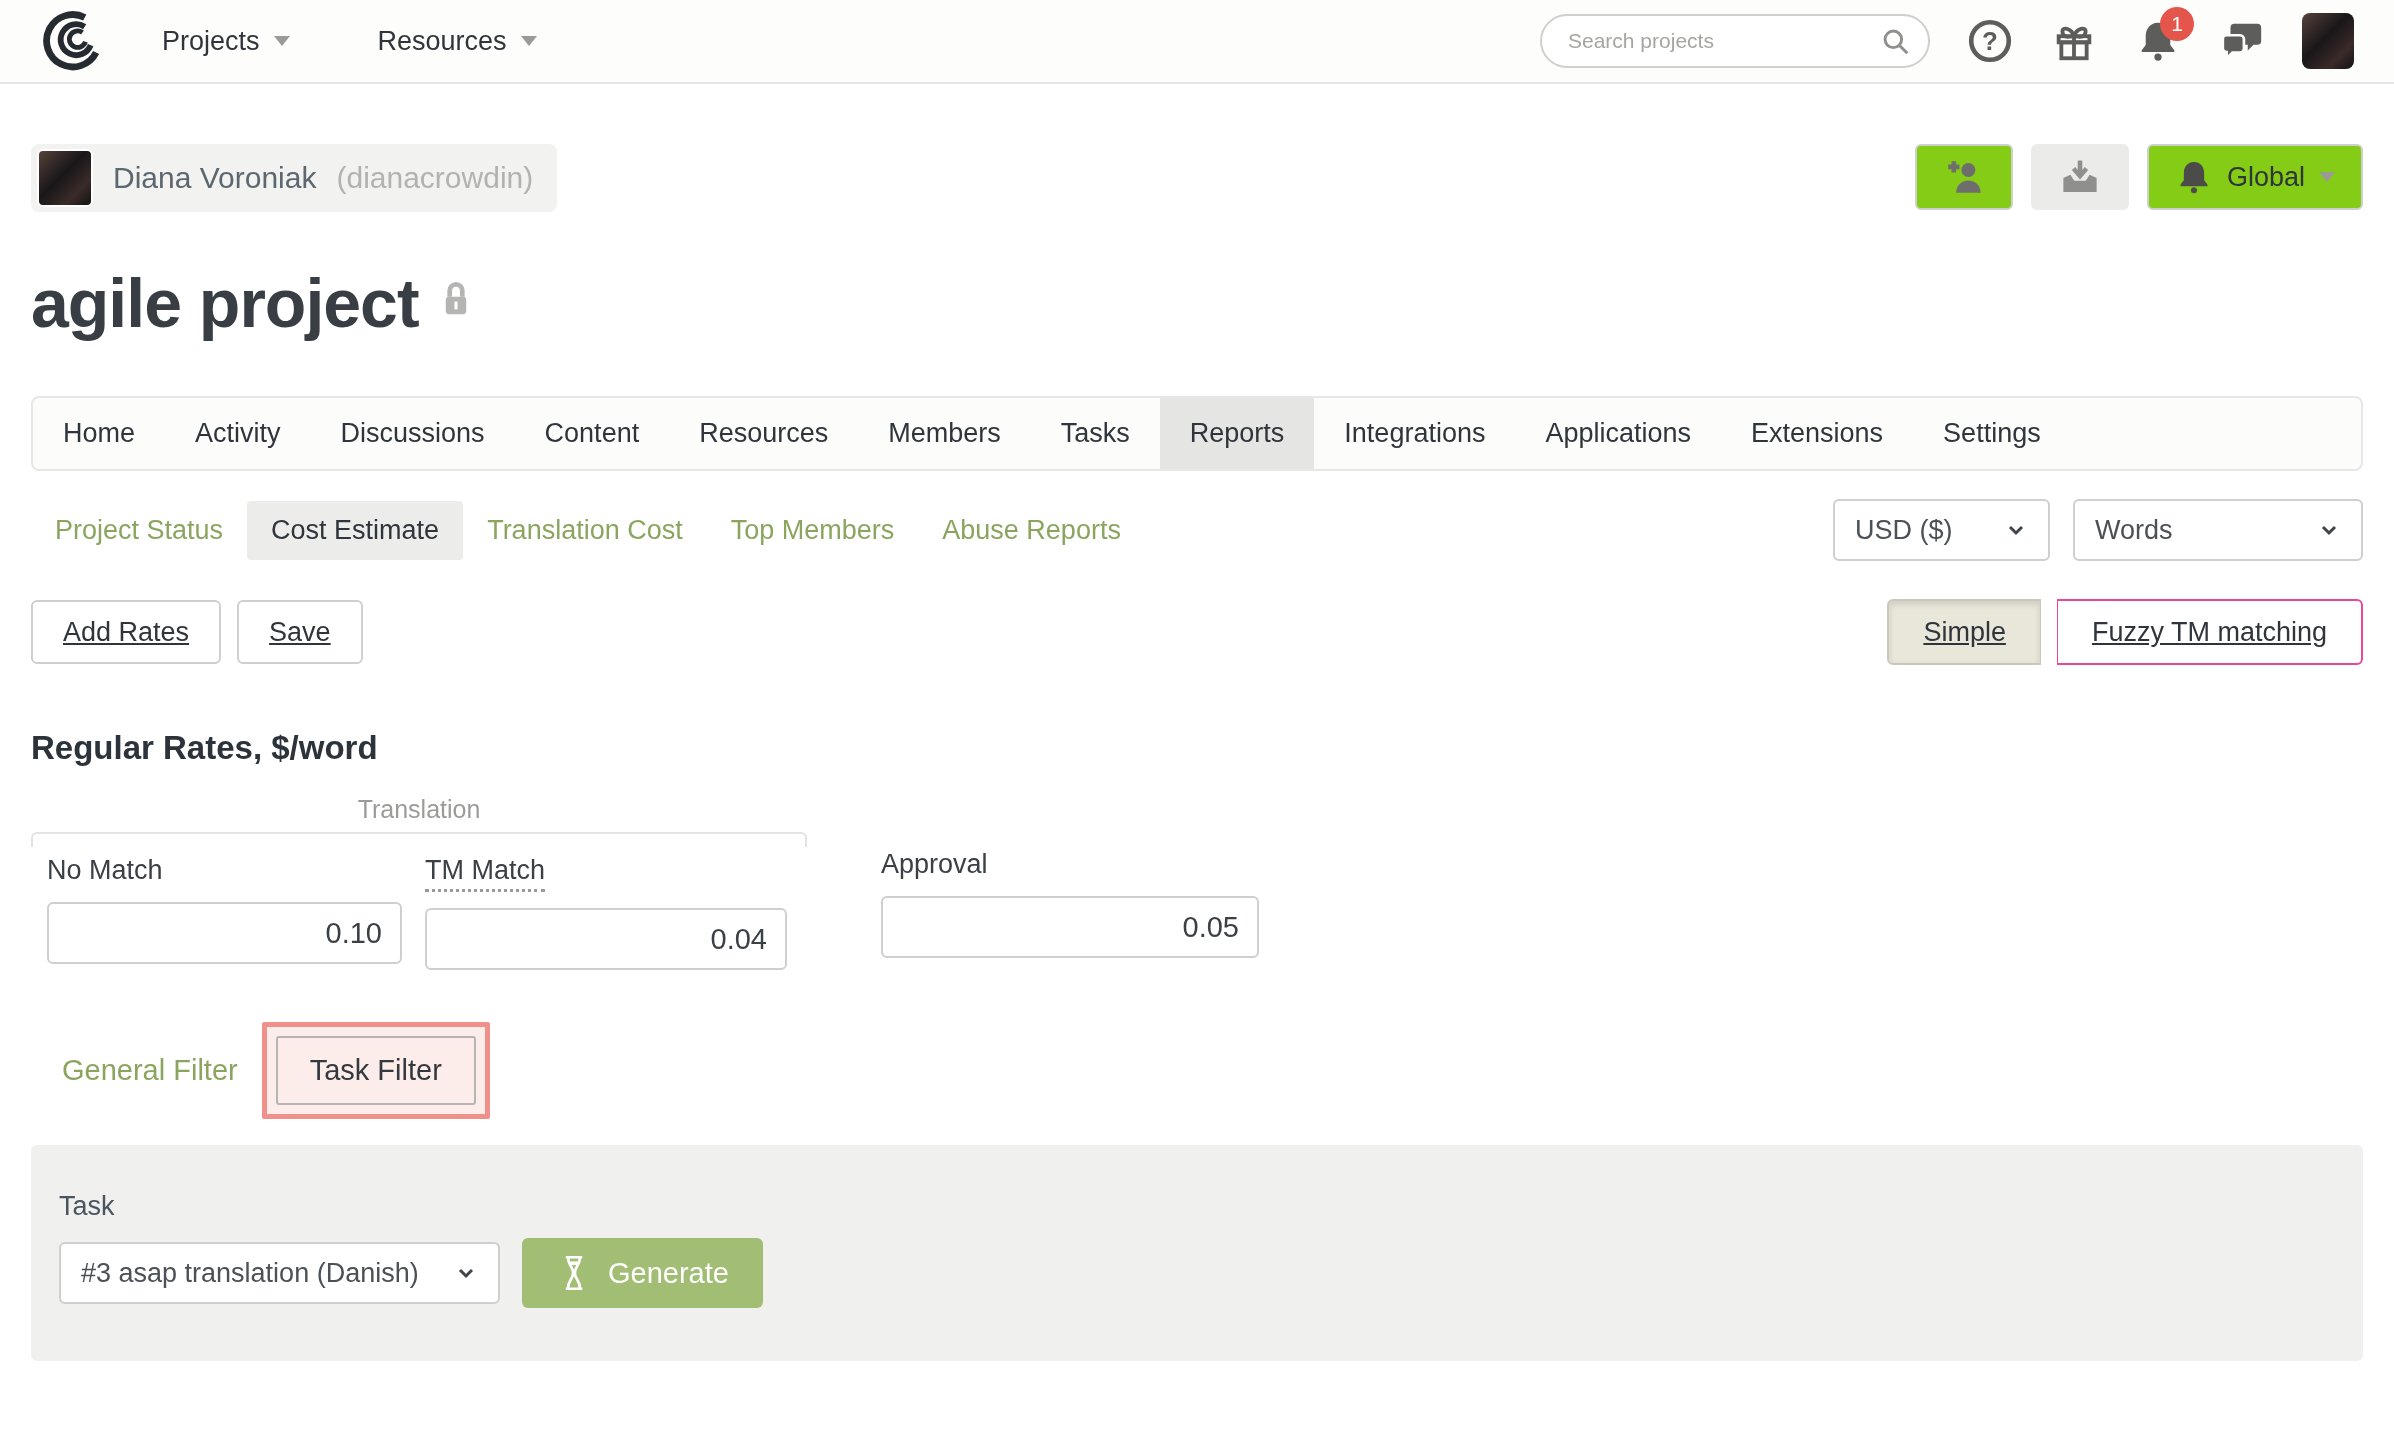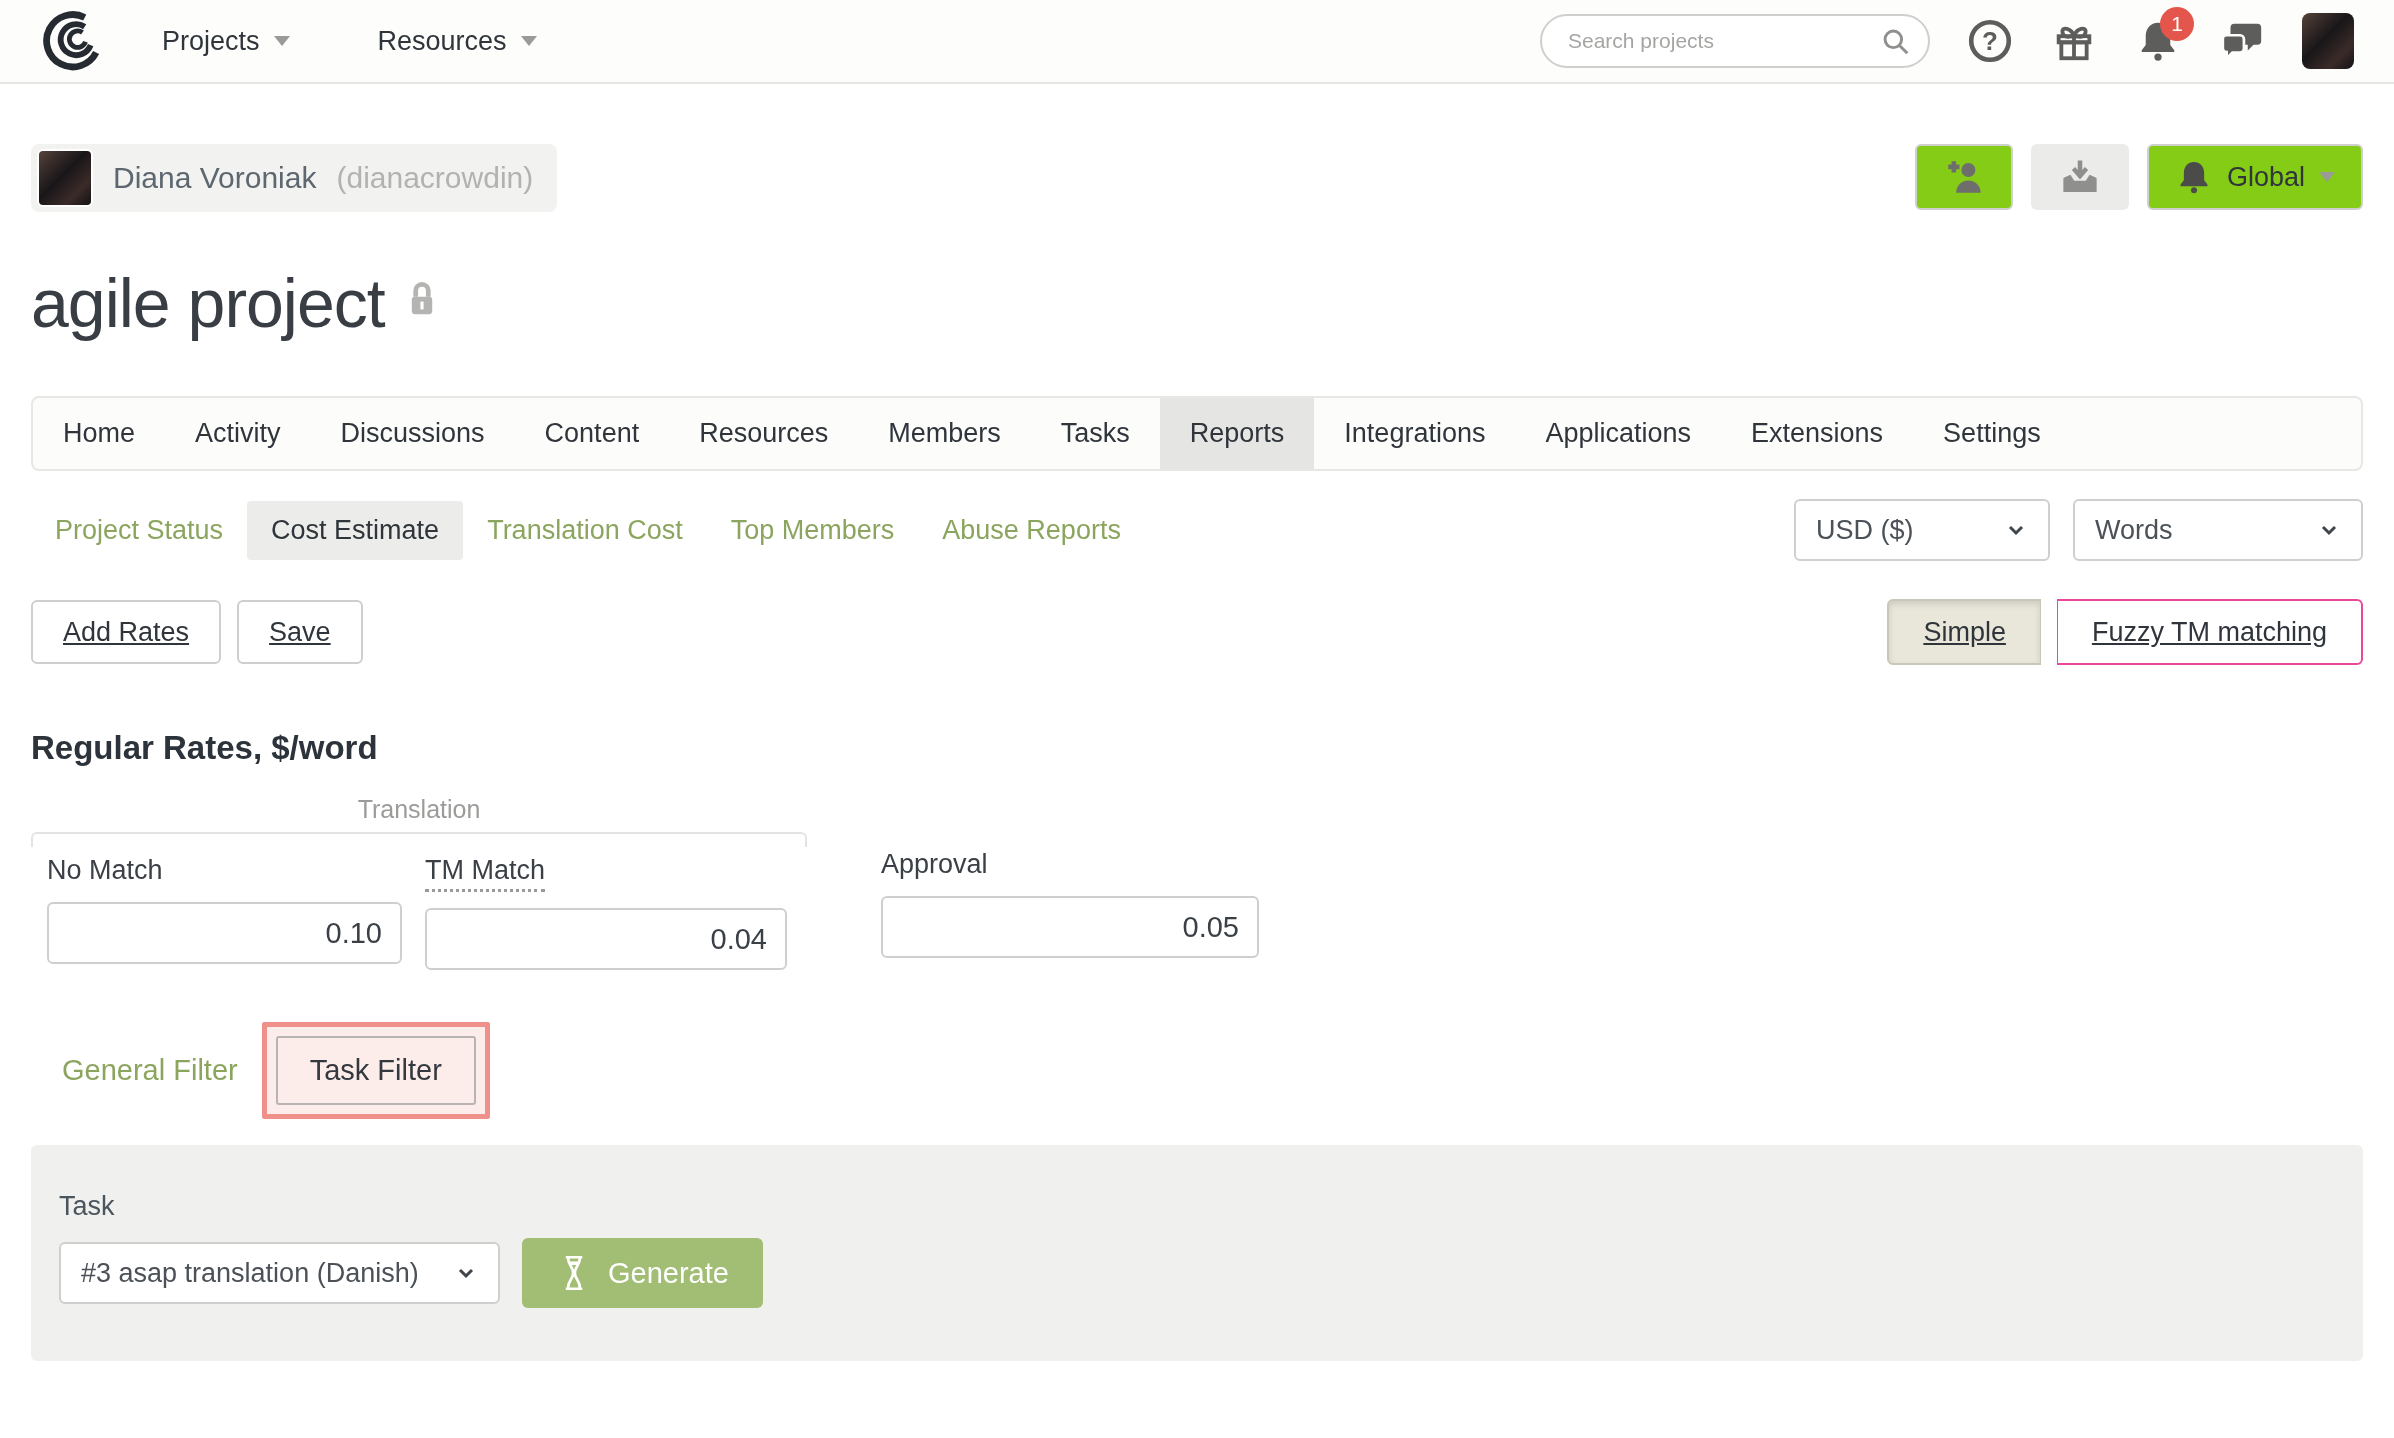--- a/index.html
+++ b/index.html
@@ -52,21 +52,21 @@
   .user-name { font-size: 30px; color: #5d6770; }
   .user-handle { font-size: 30px; color: #b2b2b0; }
   .header-actions { display: flex; gap: 18px; }
   .hbtn {
     height: 66px; border: 2px solid #cfcfcd; border-radius: 6px; background: #84cc16;
     display: flex; align-items: center; justify-content: center; padding: 0 26px;
     font-size: 27px; color: #2f353b; cursor: pointer; gap: 14px;
   }
   .hbtn.gray { background: #ebebe9; border-color: #ebebe9; }
   .title-row { margin-top: 52px; display: flex; align-items: flex-start; gap: 18px; }
-  .page-title { font-size: 68px; font-weight: 400; color: #383e44; letter-spacing: -1px; }
+  .page-title { font-size: 68px; font-weight: 700; color: #383e44; letter-spacing: -1px; }
   .lock { margin-top: 14px; }
   
   .tabstrip {
     margin-top: 54px; height: 75px; border: 2px solid #e7e7e5; border-radius: 8px;
     background: #fcfcfb; display: flex; align-items: stretch; overflow: hidden;
   }
   .tab {
     display: flex; align-items: center; padding: 0 30px; font-size: 27px;
     color: #2f353b; cursor: pointer; white-space: nowrap;
   }
@@ -276,21 +276,21 @@
 
   <div class="subtab-row">
     <div class="subtabs">
       <div class="subtab">Project Status</div>
       <div class="subtab active">Cost Estimate</div>
       <div class="subtab">Translation Cost</div>
       <div class="subtab">Top Members</div>
       <div class="subtab">Abuse Reports</div>
     </div>
     <div class="select-group">
-      <div class="fake-select" style="width:256px">
+      <div class="fake-select" style="width:217px">
         <span>USD ($)</span>
         <span class="chev">
           <svg width="24" height="24" viewBox="0 0 24 24" fill="none" stroke="#3f454b" stroke-width="3">
               <path d="M6 9l6 6 6-6"></path>
             </svg>
         </span>
       </div>
       <div class="fake-select" style="width:290px">
         <span>Words</span>
         <span class="chev">

